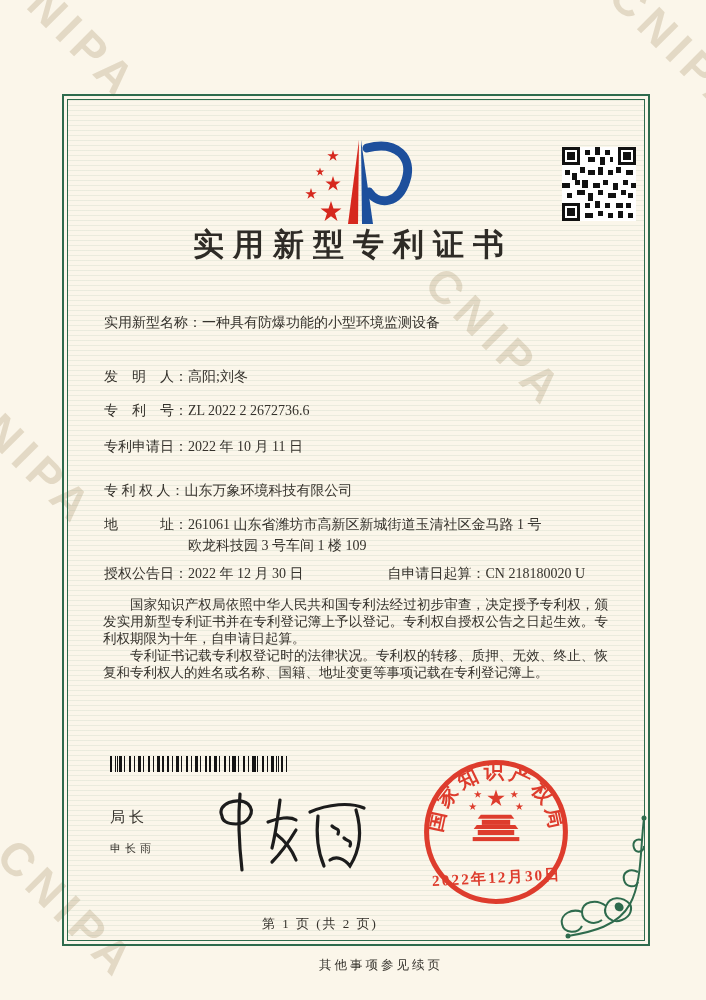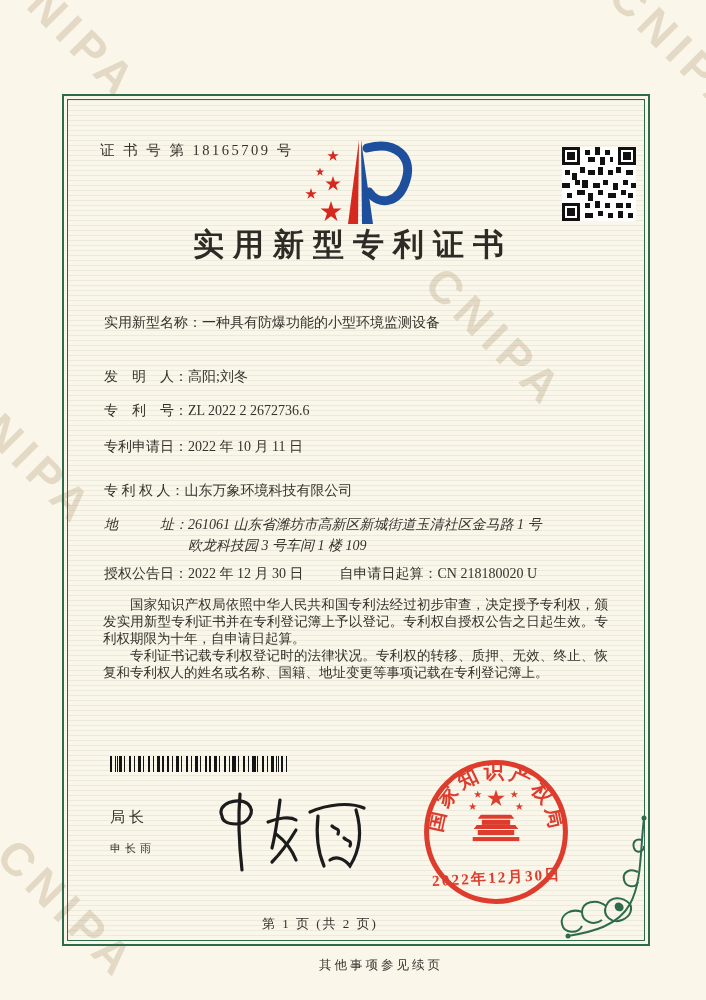--- a/index.html
+++ b/index.html
@@ -46,21 +46,21 @@
     letter-spacing:9px;color:#2e2b26;z-index:2;
   }
   .field-row{
     position:absolute;left:104px;width:505px;
     display:flex;font-size:14px;line-height:21px;z-index:2;
   }
   .field-label{white-space:pre;}
   .field-value{flex:1;white-space:pre-wrap;}
   .grant-row{
     position:absolute;left:104px;top:565px;width:520px;
-    display:flex;gap:36px;font-size:14px;z-index:2;
+    display:flex;gap:84px;font-size:14px;z-index:2;
   }
   .grant-pair{white-space:pre;}
   .body-text{
     position:absolute;left:103px;top:596px;width:505px;
     font-size:13.5px;line-height:17px;text-align:justify;z-index:2;
   }
   .body-text p{margin:0;text-indent:2em;}
   .barcode{
     position:absolute;left:110px;top:756px;width:178px;height:16px;z-index:2;
     background-image:
@@ -89,21 +89,20 @@
   <span class="watermark" style="left:-18px;top:2px;">CNIPA</span>
   <span class="watermark" style="left:592px;top:22px;">CNIPA</span>
   <span class="watermark" style="left:408px;top:310px;">CNIPA</span>
   <span class="watermark" style="left:-62px;top:428px;">CNIPA</span>
   <span class="watermark" style="left:-20px;top:882px;">CNIPA</span>
 
   <div class="frame">
     <div class="frame-inner"></div>
   </div>
 
-  <div class="cert-no">证 书 号 第 18165709 号</div>
 
   <svg class="logo" width="130" height="94" viewBox="0 0 130 94">
     <defs>
       <polygon id="star" points="0,-1 0.2245,-0.309 0.951,-0.309 0.3633,0.118 0.5878,0.809 0,0.382 -0.5878,0.809 -0.3633,0.118 -0.951,-0.309 -0.2245,-0.309"></polygon>
     </defs>
     <use href="#star" transform="translate(44,22) scale(6)" fill="#d6281e"></use>
     <use href="#star" transform="translate(31,38) scale(4.5)" fill="#d6281e"></use>
     <use href="#star" transform="translate(22,60) scale(6)" fill="#d6281e"></use>
     <use href="#star" transform="translate(44,50) scale(8)" fill="#d6281e"></use>
     <use href="#star" transform="translate(42,78) scale(11)" fill="#d6281e"></use>
@@ -178,21 +177,21 @@
     <span class="field-value">ZL 2022 2 2672736.6</span>
   </div>
   <div class="field-row" style="top:436px;align-items:flex-end;">
     <span class="field-label">专利申请日：</span>
     <span class="field-value">2022 年 10 月 11 日</span>
   </div>
   <div class="field-row" style="top:480px;">
     <span class="field-label">专 利 权 人：</span>
     <span class="field-value">山东万象环境科技有限公司</span>
   </div>
-  <div class="field-row" style="top:514px;font-style:italic;">
+  <div class="field-row" style="top:514px;">
     <span class="field-label">地　　　址：</span>
     <span class="field-value">261061 山东省潍坊市高新区新城街道玉清社区金马路 1 号
 欧龙科技园 3 号车间 1 楼 109</span>
   </div>
 
   <div class="grant-row">
     <span class="grant-pair"><span>授权公告日：</span><span>2022 年 12 月 30 日</span></span>
     <span class="grant-pair"><span>自申请日起算：</span><span>CN 218180020 U</span></span>
   </div>
 

